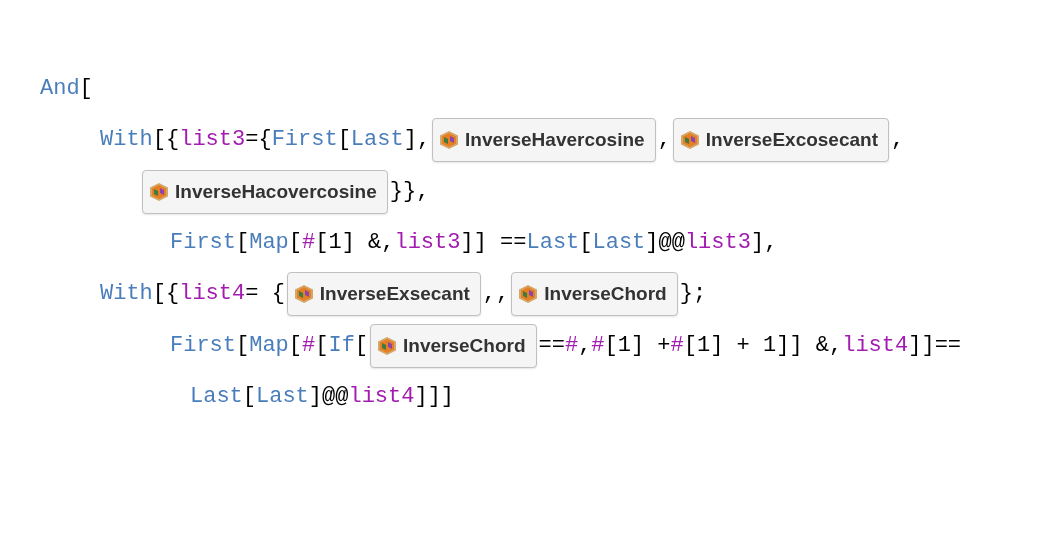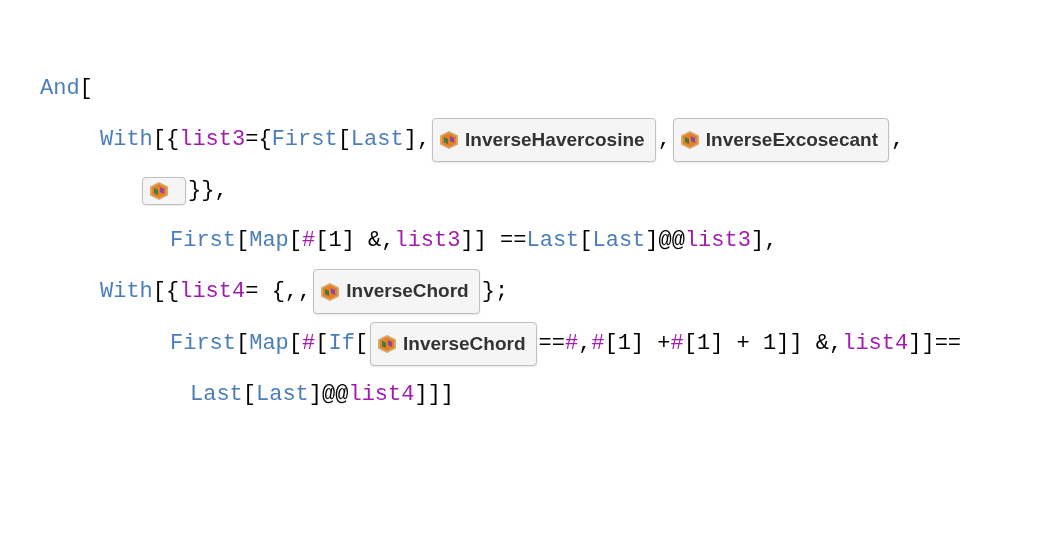--- a/index.html
+++ b/index.html
@@ -117,20 +117,21 @@
   <div class="line indent2">
     <span class="resource-box">
       <span class="icon">
         <svg viewBox="0 0 18 18">
             <polygon points="9,0 18,4.5 18,13.5 9,18 0,13.5 0,4.5" fill="#d4a76a"></polygon>
             <polygon points="9,2 16,5.5 16,12.5 9,16 2,12.5 2,5.5" fill="#e67e22"></polygon>
             <polygon points="4,6 8,8 8,13 4,11" fill="#3f7a3f"></polygon>
             <polygon points="10,5 14,7 14,12 10,10" fill="#8e44ad"></polygon>
           </svg>
       </span>
+      <span class="label">InverseHacovercosine</span>
     </span>
     <span>}</span>
     <span>}</span>
     <span>,</span>
   </div>
 
   <div class="line indent3">
     <span class="blue-keyword">First</span>
     <span>[</span>
     <span class="blue-keyword">Map</span>
@@ -148,20 +149,31 @@
     <span>]</span>
     <span>,</span>
   </div>
 
   <div class="line indent1">
     <span class="blue-keyword">With</span>
     <span>[</span>
     <span>{</span>
     <span class="green-var">list4</span>
     <span> = {</span>
+    <span class="resource-box">
+      <span class="icon">
+        <svg viewBox="0 0 18 18">
+            <polygon points="9,0 18,4.5 18,13.5 9,18 0,13.5 0,4.5" fill="#d4a76a"></polygon>
+            <polygon points="9,2 16,5.5 16,12.5 9,16 2,12.5 2,5.5" fill="#e67e22"></polygon>
+            <polygon points="4,6 8,8 8,13 4,11" fill="#3f7a3f"></polygon>
+            <polygon points="10,5 14,7 14,12 10,10" fill="#8e44ad"></polygon>
+          </svg>
+      </span>
+      <span class="label">InverseExsecant</span>
+    </span>
     <span>, </span>
     <span>, </span>
     <span class="resource-box">
       <span class="icon">
         <svg viewBox="0 0 18 18">
             <polygon points="9,0 18,4.5 18,13.5 9,18 0,13.5 0,4.5" fill="#d4a76a"></polygon>
             <polygon points="9,2 16,5.5 16,12.5 9,16 2,12.5 2,5.5" fill="#e67e22"></polygon>
             <polygon points="4,6 8,8 8,13 4,11" fill="#3f7a3f"></polygon>
             <polygon points="10,5 14,7 14,12 10,10" fill="#8e44ad"></polygon>
           </svg>

